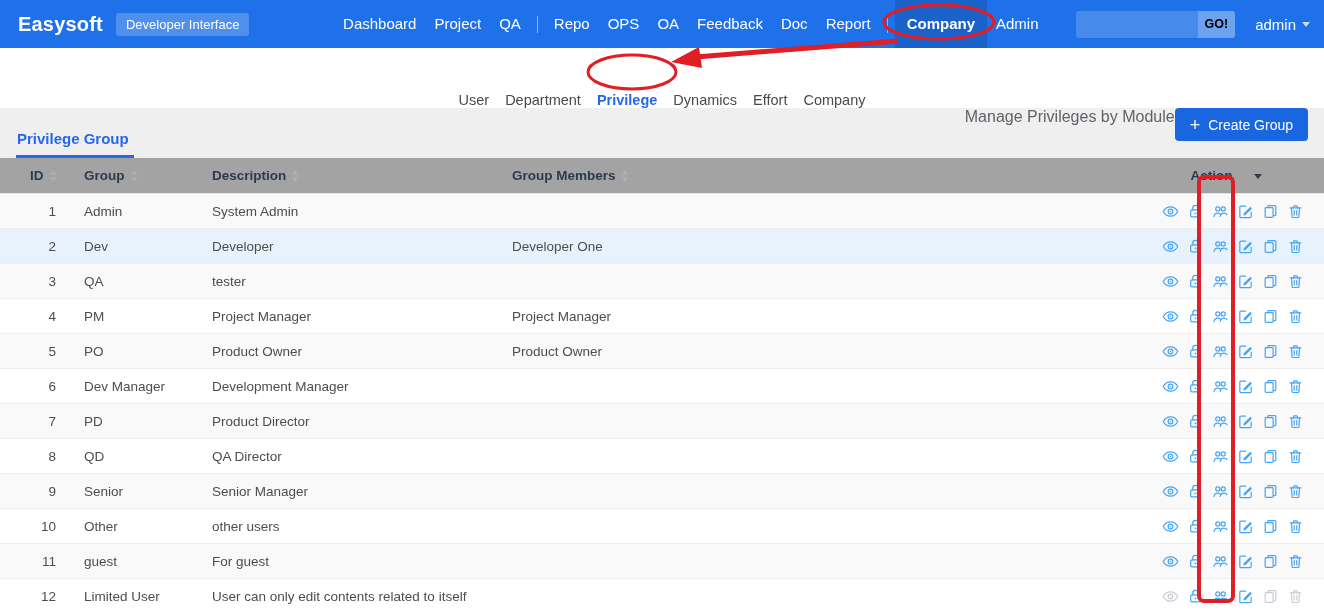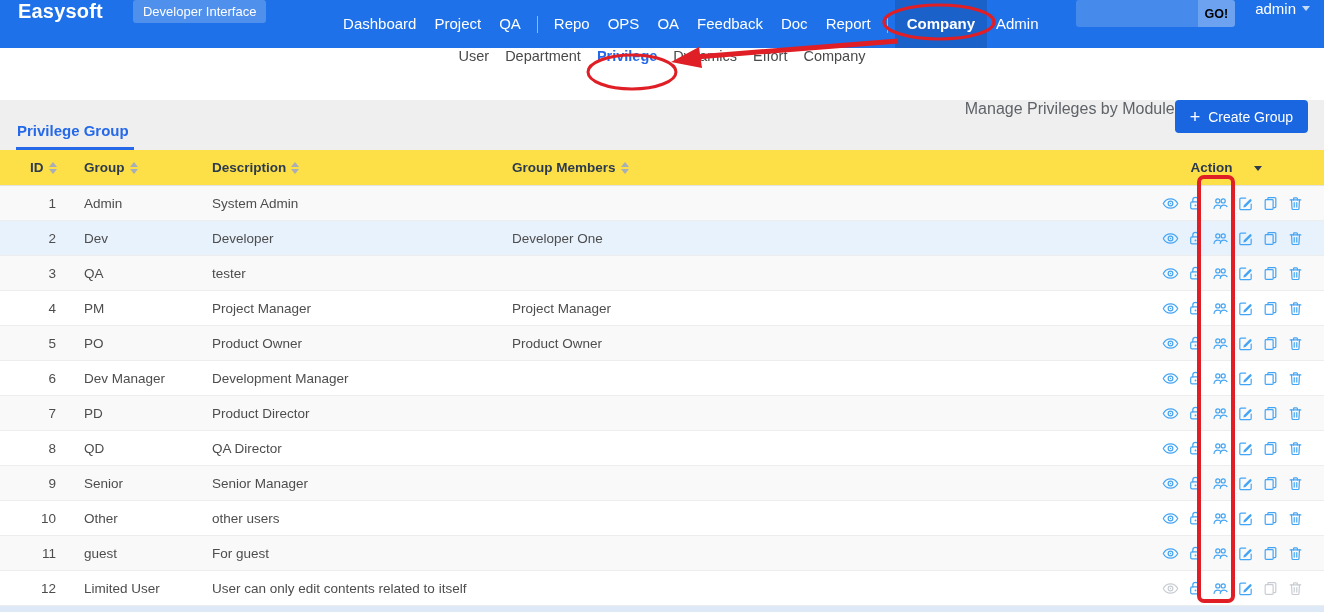--- a/index.html
+++ b/index.html
@@ -1,56 +1,56 @@
 <!DOCTYPE html>
 <html style="--topbar-blue: #1e71e8; --accent-blue: #1a66e0; --link-blue: #2569e8; --icon-blue: #45a5f5; --icon-disabled: #c9cdd3; --row-highlight: #e8f2fc; --row-stripe: #f9f9f9; --footer-strip: #dde9f6;"><head>
 <meta charset="utf-8">
 <style>
   html,body{margin:0;padding:0;width:1324px;height:612px;overflow:hidden;
     font-family:"Liberation Sans",sans-serif;background:#fff;position:relative;}
   *{box-sizing:border-box;}
 
   
-  .topbar{height:48px;background:var(--topbar-blue);display:flex;align-items:flex-start;
+  .topbar{height:48px;background:var(--topbar-blue);display:flex;align-items:center;
     padding:0 14px 0 18px;color:#fff;}
   .brand{font-size:20px;font-weight:700;letter-spacing:.2px;}
-  .badge{margin-left:30px;background:rgba(255,255,255,.22);border-radius:3px;
+  .badge{margin-left:13px;background:rgba(255,255,255,.22);border-radius:3px;
     padding:4px 10px;font-size:13px;}
   .topnav{display:flex;align-items:center;margin-left:auto;margin-right:28px;height:48px;}
   .topnav .nav-item{padding:8px 9px;font-size:15px;line-height:48px;cursor:pointer;white-space:nowrap;}
   .topnav .nav-item.active{font-weight:700;background:rgba(0,0,0,.13);padding:0 12px;}
   .nav-sep{width:1px;height:17px;background:rgba(255,255,255,.5);margin:0 7px;}
   .searchwrap{display:flex;align-items:center;}
   .search-input{width:122px;height:27px;background:rgba(255,255,255,.18);border:none;
     border-radius:3px 0 0 3px;color:#fff;padding:0 8px;font-size:13px;outline:none;}
   .go-btn{height:27px;background:rgba(255,255,255,.35);border:none;color:#000000;
     font-size:12.5px;font-weight:700;border-radius:0 3px 3px 0;padding:0 7px;cursor:pointer;}
   .userwrap{display:flex;align-items:center;gap:6px;margin-left:20px;cursor:pointer;}
   .username{font-size:15px;}
   .caret-dn-lite{width:0;height:0;border-left:4px solid transparent;border-right:4px solid transparent;
     border-top:5px solid rgba(255,255,255,.75);}
 
   
-  .subnav{height:52px;background:#fff;display:flex;align-items:flex-start;justify-content:center;gap:16px;}
+  .subnav{height:60px;background:#fff;display:flex;align-items:flex-end;justify-content:center;gap:16px;}
   .subnav-item{font-size:14.5px;color:#4a4a4a;cursor:pointer;}
   .subnav-item.active{color:var(--link-blue);font-weight:700;}
 
   
   .toolbar{height:50px;background:#efefef;display:flex;align-items:flex-start;padding:0 16px;}
   .tab-active{color:var(--link-blue);font-weight:700;font-size:15px;align-self:flex-end;
     padding:0 5px 8px 1px;border-bottom:3px solid var(--link-blue);cursor:pointer;}
   .manage-link{margin-left:auto;color:#5f6368;font-size:16px;margin-right:0;cursor:pointer;}
   .create-btn{background:var(--accent-blue);color:#fff;border:none;border-radius:4px;
     font-size:14px;padding:0 15px;height:33px;display:flex;align-items:center;gap:8px;cursor:pointer;
     font-family:"Liberation Sans",sans-serif;}
   .plus-glyph{font-size:18px;font-weight:400;line-height:1;}
 
   
   .grid-cols{display:grid;grid-template-columns:60px 128px 300px 1fr 180px;padding:0 8px;align-items:center;}
-  .thead{height:36px;background:#fde047;border-bottom:1px solid #e2e2e2;
+  .thead{height:36px;background:#a3a3a3;border-bottom:1px solid #e2e2e2;
     color:#2c3a4d;font-weight:700;font-size:13.5px;}
   .th{display:flex;align-items:center;gap:5px;}
   .th-id{padding-left:22px;}
   .th-pad{padding-left:16px;align-items:center;}
   .th-action{justify-content:center;gap:21px;}
   .sort{display:inline-flex;flex-direction:column;align-items:center;cursor:pointer;}
   .tri{width:0;height:0;border-left:4px solid transparent;border-right:4px solid transparent;}
   .tri.up{border-bottom:5px solid #a6aeb8;margin-bottom:2px;}
   .tri.dn{border-top:5px solid #a6aeb8;}
   .caret-dn-dark{width:0;height:0;border-left:4.5px solid transparent;border-right:4.5px solid transparent;

